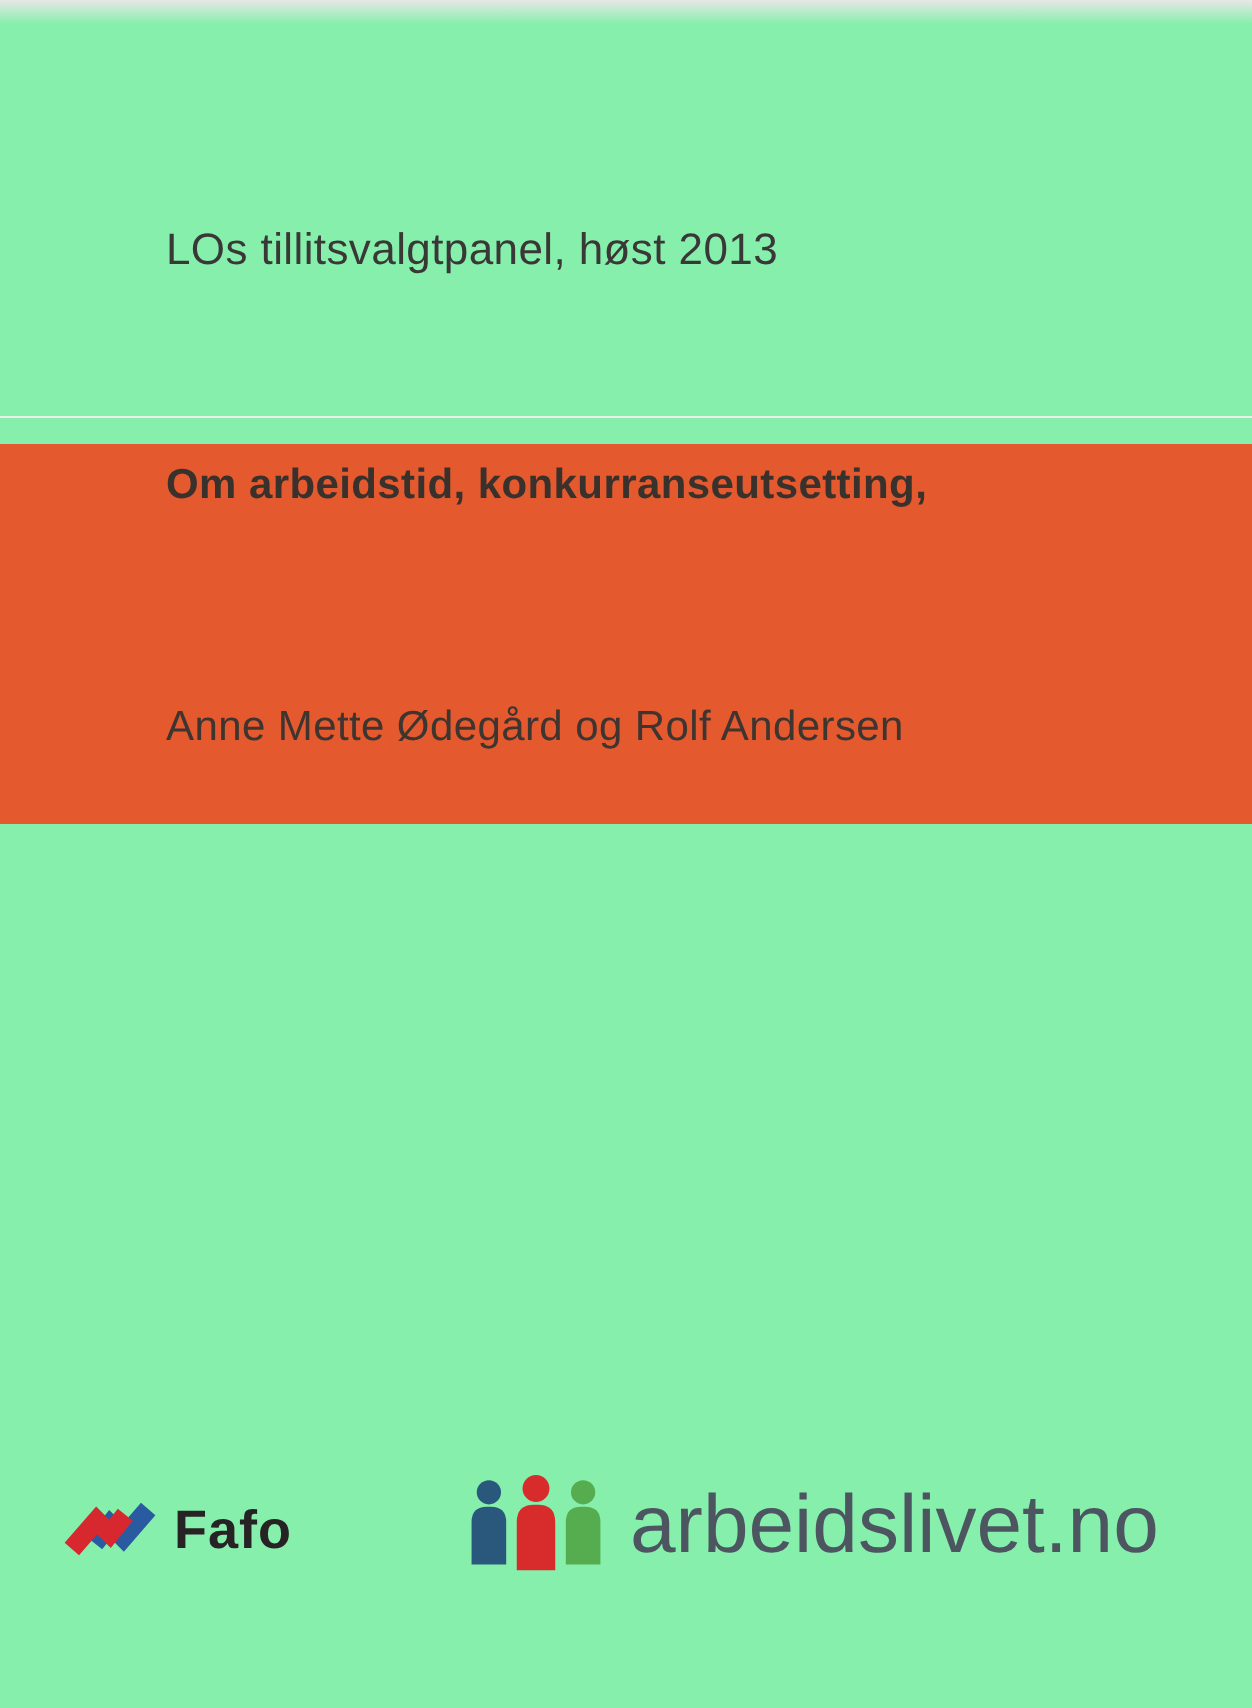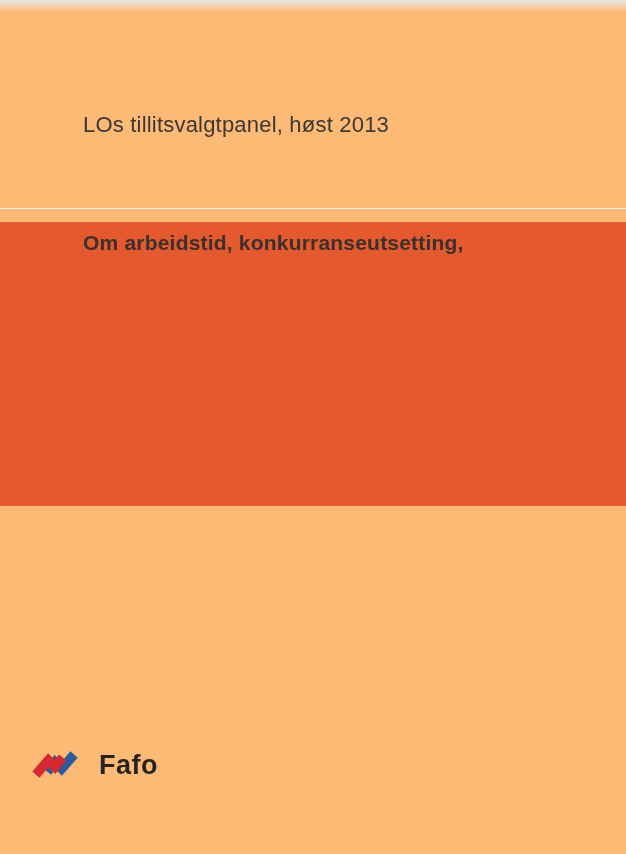--- a/index.html
+++ b/index.html
@@ -5,21 +5,21 @@
   html, body {
     margin: 0;
     padding: 0;
     background: #ffffff;
     font-family: "Liberation Sans", sans-serif;
   }
   .page {
     position: relative;
     width: 626px;
     height: 854px;
-    background: #fdba74;
+    background: #86efac;
     overflow: hidden;
   }
   
   .top-shade {
     position: absolute;
     top: 0; left: 0; right: 0;
     height: 12px;
     background: linear-gradient(#e7e7e7, rgba(255,255,255,0));
   }
   .panel-label {
@@ -33,21 +33,21 @@
   }
   .hairline {
     position: absolute;
     top: 208px; left: 0; right: 0;
     height: 1px;
     background: #efedeb;
   }
   .orange-band {
     position: absolute;
     top: 222px; left: 0; right: 0;
-    height: 284px;
+    height: 190px;
     background: #e4592e;
     box-sizing: border-box;
     padding: 9px 30px 0 83px;
   }
   .title { margin: 0; }
   .title .tline {
     display: block;
     font-size: 21px;
     line-height: 23px;
     font-weight: 700;
@@ -61,21 +61,21 @@
     font-weight: 400;
     color: #3e3530;
     letter-spacing: 0.2px;
   }
   .fafo-logo {
     position: absolute;
     left: 32px;
     top: 744px;
     display: flex;
     align-items: center;
-    gap: 21px;
+    gap: 9px;
   }
   .fafo-logo .fafo-text {
     font-size: 27px;
     font-weight: 700;
     color: #272324;
     letter-spacing: 0.5px;
     line-height: 1;
   }
   .arbeidslivet-logo {
     position: absolute;
@@ -102,26 +102,43 @@
   <div class="top-shade"></div>
 
   <div class="panel-label">LOs tillitsvalgtpanel, høst 2013</div>
 
   <div class="hairline"></div>
 
   <div class="orange-band">
     <h1 class="title">
       <span class="tline">Om arbeidstid, konkurranseutsetting,</span>
     </h1>
+    <div class="authors">Anne Mette Ødegård og Rolf Andersen</div>
   </div>
 
   <div class="fafo-logo">
     <span>
       <svg width="46" height="42" viewBox="0 0 48 44" aria-hidden="true">
         <polyline points="44,11 31,26 24,19 16,29" fill="none" stroke="#2a5ba0" stroke-width="10"></polyline>
         <polyline points="4,32 17,17 24,24 32,14" fill="none" stroke="#d7282f" stroke-width="10"></polyline>
       </svg>
     </span>
     <span class="fafo-text">Fafo</span>
   </div>
 
+  <div class="arbeidslivet-logo">
+    <span>
+      <svg width="68" height="50" viewBox="0 0 70 52" aria-hidden="true">
+
+        <circle cx="10.5" cy="9.5" r="6.3" fill="#2a587c"></circle>
+        <path d="M1.5,47 L1.5,25 Q1.5,17 9.5,17 L11.5,17 Q19.5,17 19.5,25 L19.5,47 Z" fill="#2a587c"></path>
+
+        <circle cx="35" cy="7.5" r="7" fill="#d72c2b"></circle>
+        <path d="M25,50 L25,25 Q25,16 34,16 L36,16 Q45,16 45,25 L45,50 Z" fill="#d72c2b"></path>
+
+        <circle cx="59.5" cy="9.5" r="6.3" fill="#56ad4f"></circle>
+        <path d="M50.5,47 L50.5,25 Q50.5,17 58.5,17 L60.5,17 Q68.5,17 68.5,25 L68.5,47 Z" fill="#56ad4f"></path>
+      </svg>
+    </span>
+    <span class="arb-text">arbeidslivet.no</span>
+  </div>
 
 </div>
 
 </body></html>

